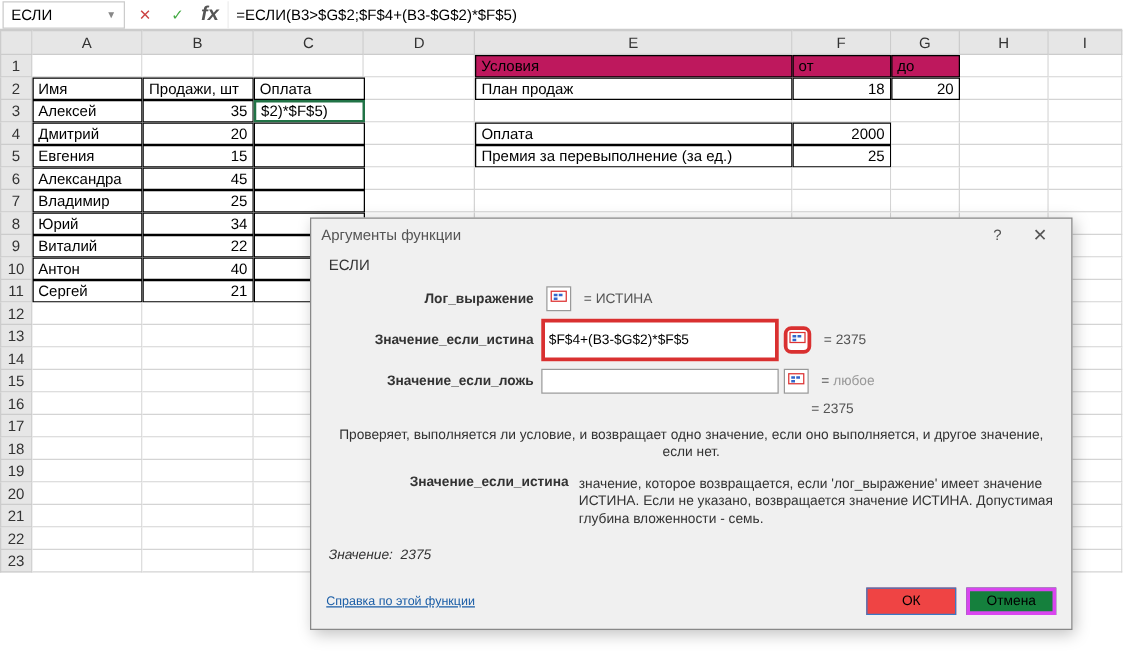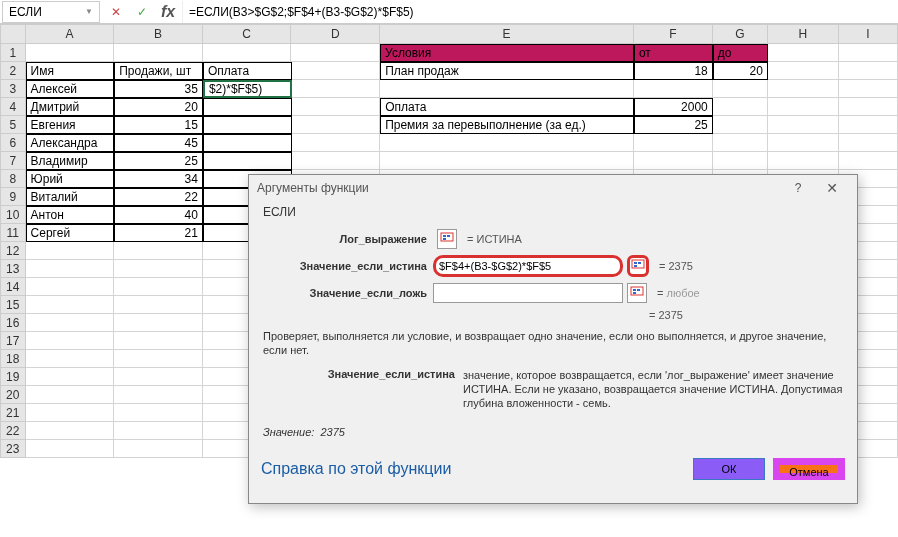--- a/index.html
+++ b/index.html
@@ -156,61 +156,61 @@
   .arg-input {
     width: 190px;
     height: 20px;
     border: 1px solid #999;
     background: #fff;
     padding: 2px 4px;
     font-size: 11px;
   }
   .arg-input.highlight {
     border: 3px solid #d93030;
-    border-radius: 10px;
+    border-radius: 0;
     padding: 1px 3px;
-    height: 22px;
+    height: 34px;
   }
   .ref-btn {
     width: 20px; height: 20px;
     border: 1px solid #999;
     margin-left: 4px;
     display: flex; align-items: center; justify-content: center;
     background: #fff;
   }
   .ref-btn.highlight {
     border: 3px solid #d93030;
     border-radius: 6px;
     height: 22px; width: 22px;
   }
   .ref-btn svg { display: block; }
   .arg-result { margin-left: 10px; color: #555; }
   .arg-result .eq { color: #555; }
   .arg-result .gray { color: #999; }
   .formula-result-row { margin-left: 386px; color: #555; margin-top: 2px; margin-bottom: 8px; }
-  .desc { margin: 4px 0 10px 0; line-height: 1.3; }
+  .desc { margin: 4px 0 10px 0; line-height: 1.3; text-align: center; }
   .arg-desc { display: flex; margin-bottom: 16px; }
   .arg-desc .lbl { width: 200px; text-align: right; font-weight: bold; padding-right: 8px; }
   .arg-desc .txt { flex: 1; line-height: 1.3; }
   .result-line { margin-bottom: 4px; font-style: italic; }
   .dlg-footer {
     display: flex;
     align-items: center;
     padding: 6px 12px 10px 12px;
   }
-  .help-link { color: #1a5da6; cursor: pointer; font-size: 16px; }
+  .help-link { color: #1a5da6; text-decoration: underline; cursor: pointer; font-size: 10px; }
   .dlg-footer .spacer { flex: 1; }
   .btn {
     width: 72px; height: 22px;
-    border: 7px solid #d946ef;
-    background: #f97316;
+    border: 3px solid #d946ef;
+    background: #15803d;
     margin-left: 8px;
     font-size: 11px;
   }
-  .btn.primary { border: 1px solid #3b78c4; background: #8b5cf6; margin-left: 15px; }
+  .btn.primary { border: 1px solid #3b78c4; background: #ef4444; margin-left: 15px; }
 </style>
 </head>
 <body>
 
 <div class="formula-bar">
   <div class="name-box">
     <span>ЕСЛИ</span>
     <span class="dd">▼</span>
   </div>
   <div class="fb-btn fb-cancel">✕</div>

